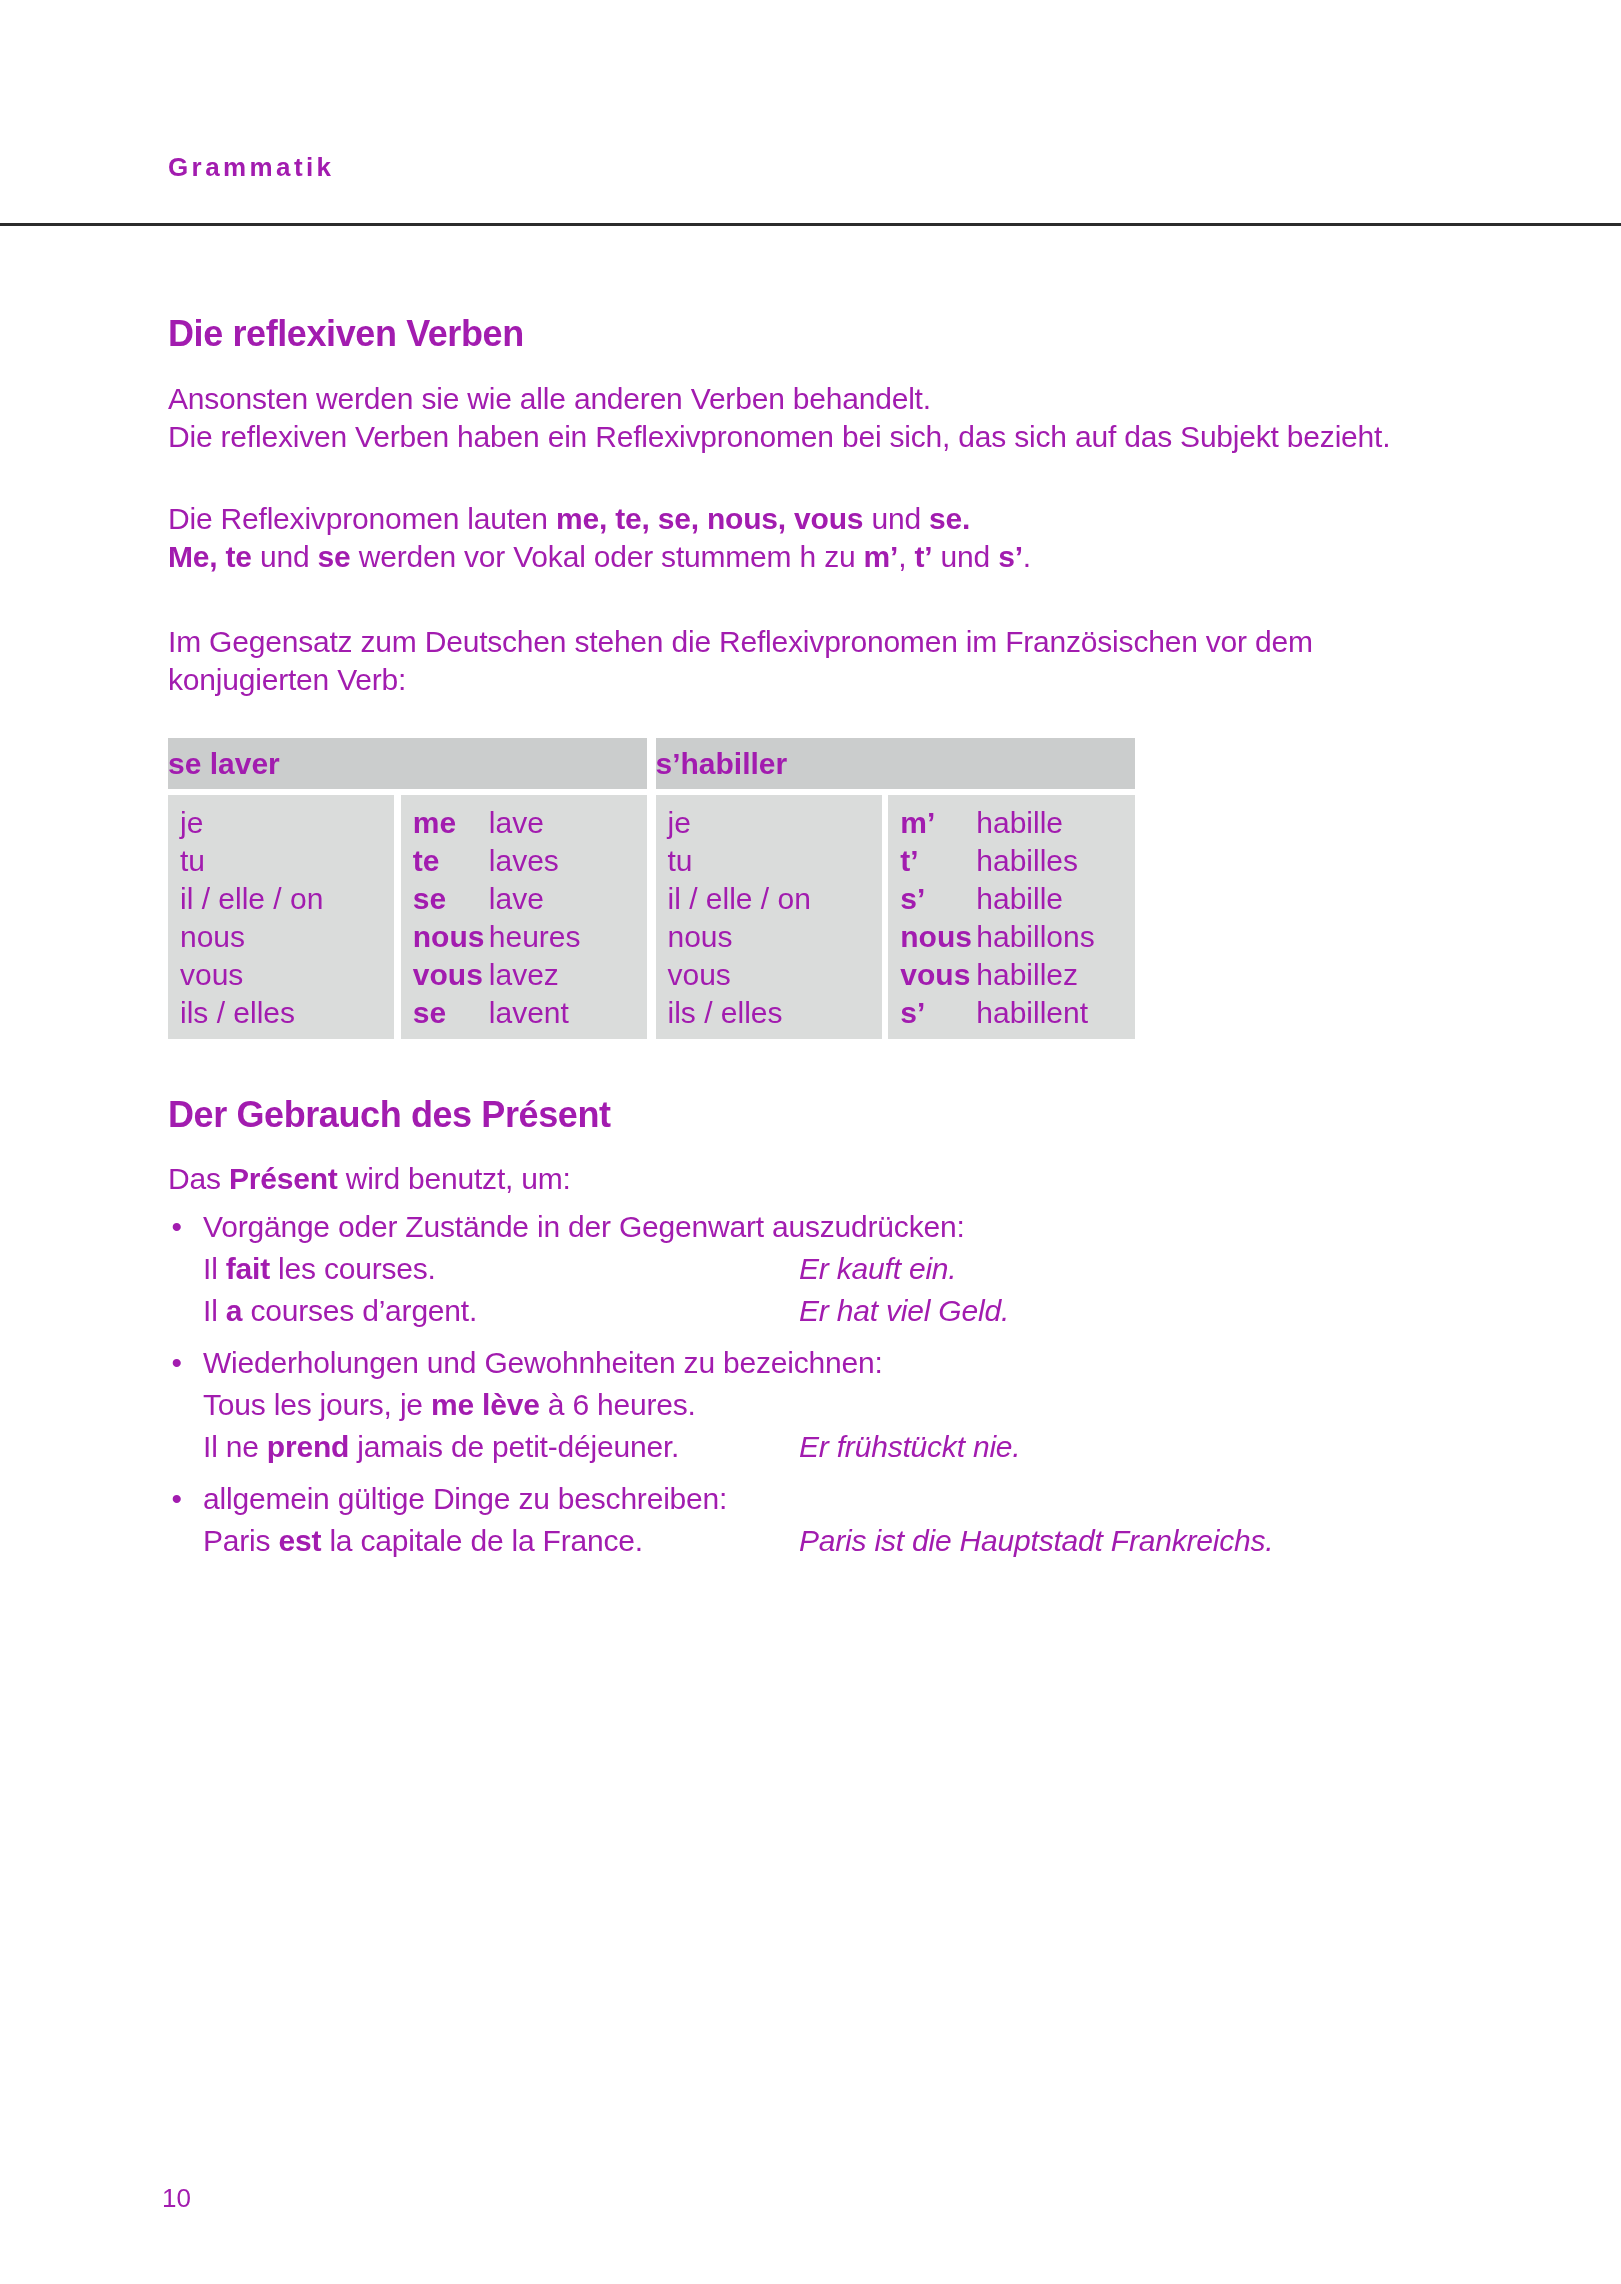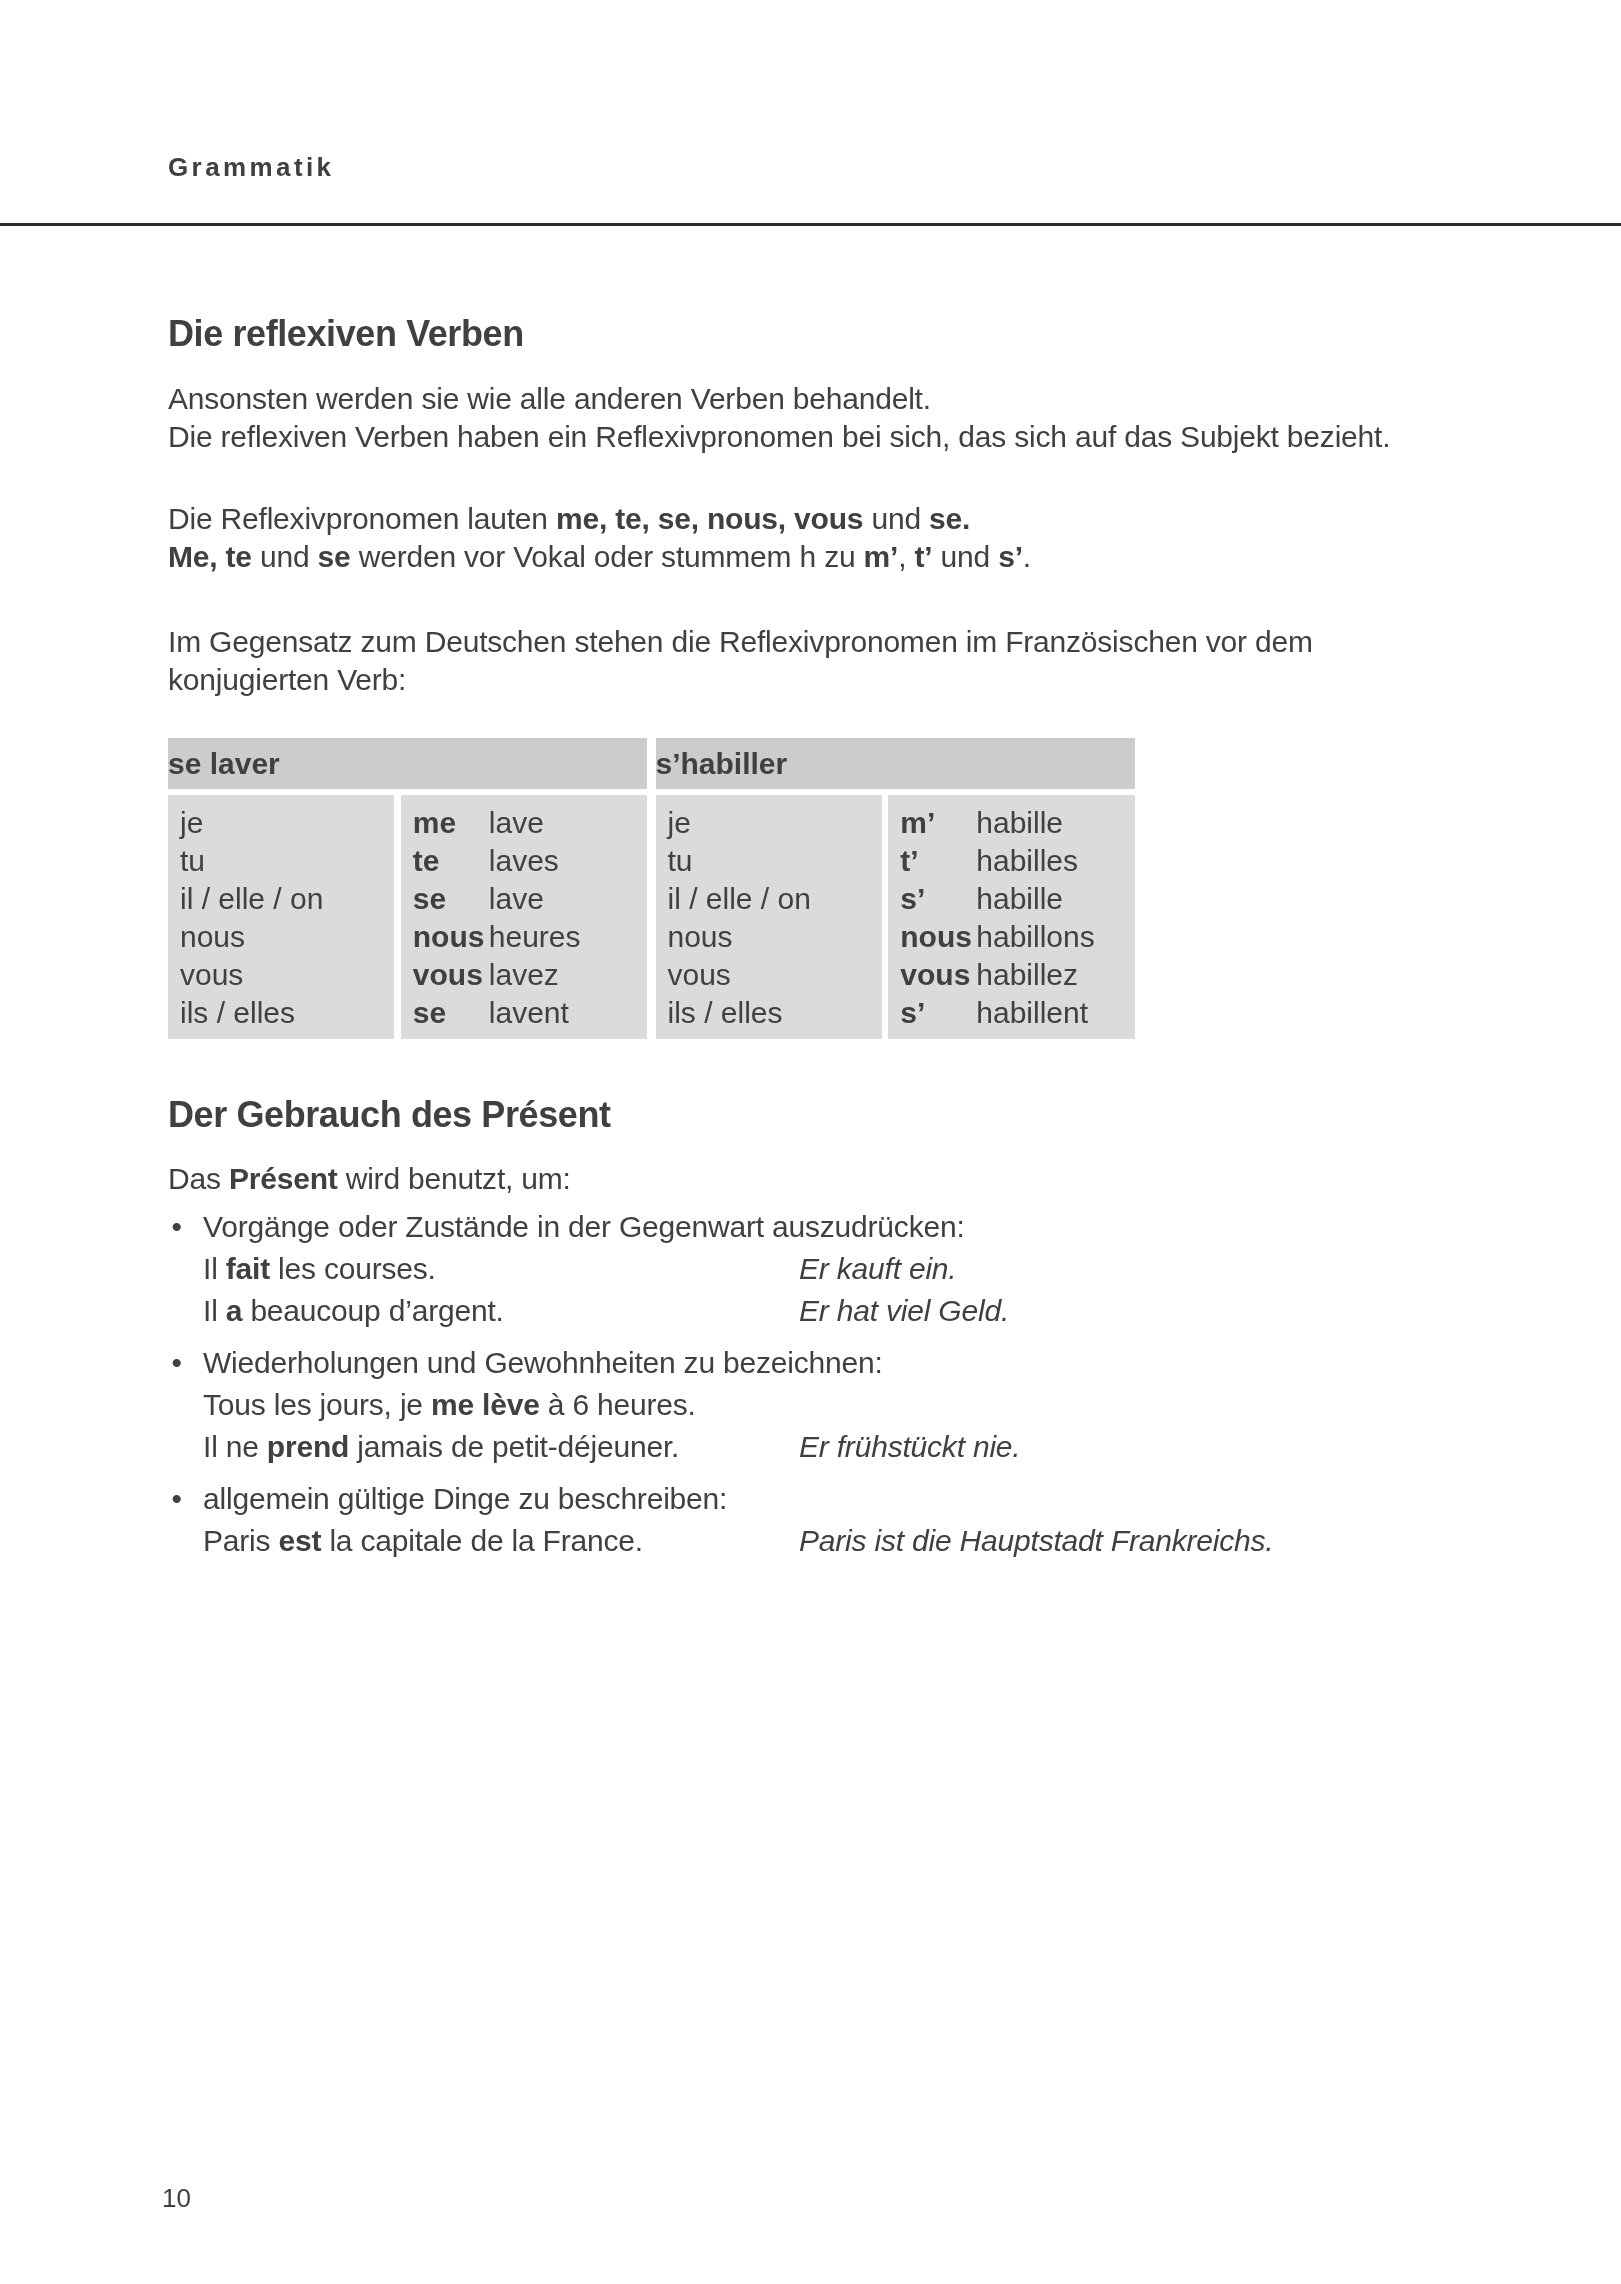--- a/index.html
+++ b/index.html
@@ -2,21 +2,21 @@
 <html lang="de" style="font-size:13.5px"><head>
 <meta charset="utf-8">
 <style>
   html,body{margin:0;padding:0;background:#ffffff;}
   .page{
     position:relative;
     width:1622px;
     height:2284px;
     background:#ffffff;
     font-family:"Liberation Sans","DejaVu Sans",sans-serif;
-    color:#404040;
+    color:#a21caf;
     overflow:hidden;
   }
   *{box-sizing:border-box;}
 
   .running-head{
     position:absolute;left:168px;top:152px;
     font-size:26px;font-weight:bold;letter-spacing:3.4px;
   }
   .top-rule{
     position:absolute;left:0;top:223px;width:100%;height:2.5px;
@@ -159,21 +159,21 @@
 
     <div class="bullet">
       <div class="bullet-dot">•</div>
       <div class="bullet-body">
         <div>Vorgänge oder Zustände in der Gegenwart auszudrücken:</div>
         <div class="example-row">
           <span class="example-fr"><span>Il </span><b>fait</b><span> les courses.</span></span>
           <span class="example-de">Er kauft ein.</span>
         </div>
         <div class="example-row">
-          <span class="example-fr"><span>Il </span><b>a</b><span> beaucoup d’argent.</span></span>
+          <span class="example-fr"><span>Il </span><b>a</b><span> courses d’argent.</span></span>
           <span class="example-de">Er hat viel Geld.</span>
         </div>
       </div>
     </div>
 
     <div class="bullet">
       <div class="bullet-dot">•</div>
       <div class="bullet-body">
         <div>Wiederholungen und Gewohnheiten zu bezeichnen:</div>
         <div class="example-row">

